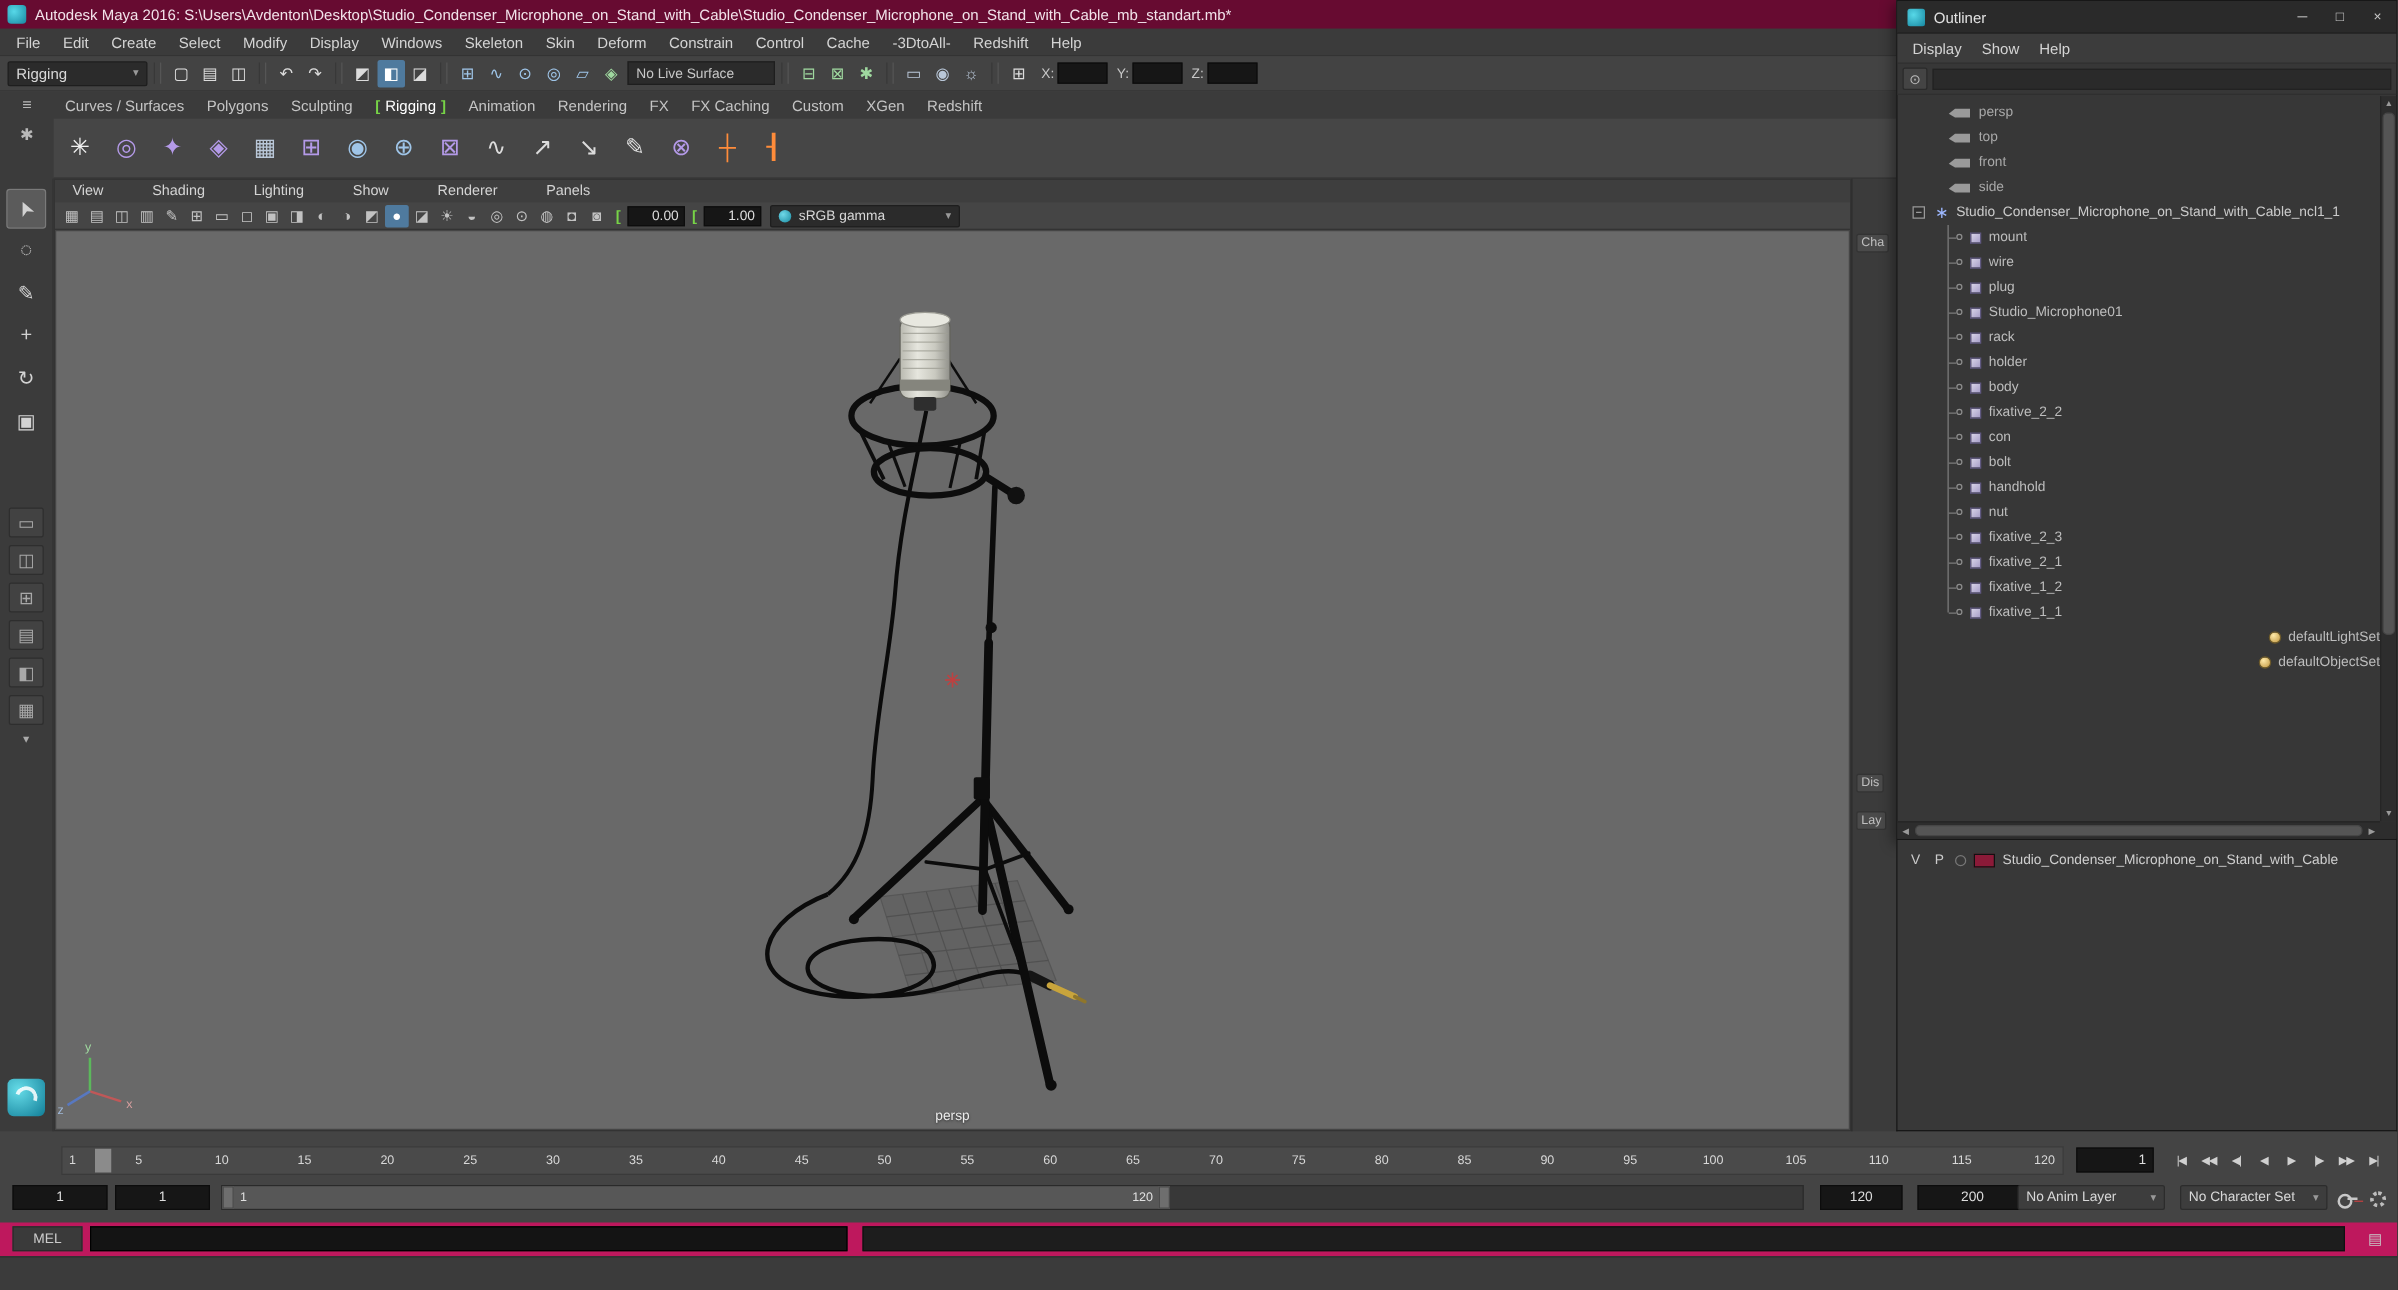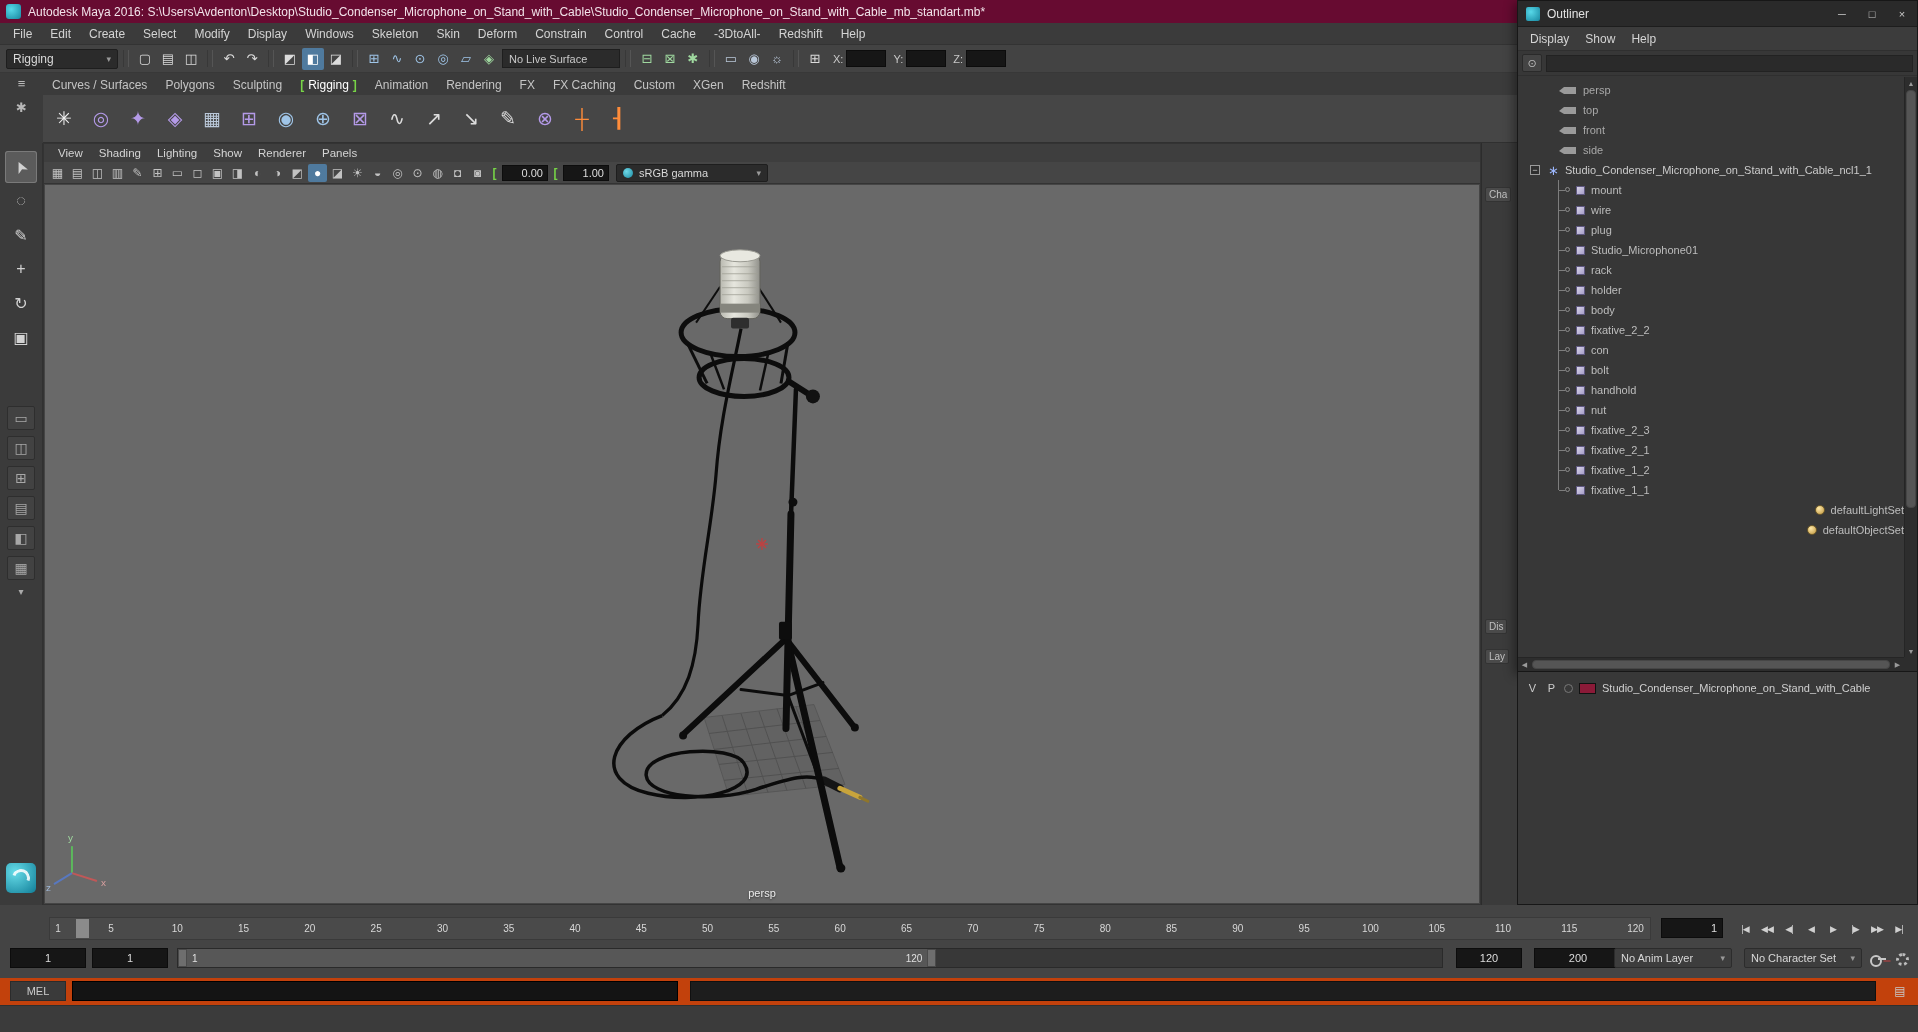--- a/index.html
+++ b/index.html
@@ -47,21 +47,21 @@
   .tool .g { display:inline-block; }
   .tool.active { background:#5b5b5b; box-shadow:inset 0 0 0 1px #7a7a7a; }
   .tool[data-name="select-tool"] .g { transform:rotate(-115deg); }
   .layouts { margin-top:48px; display:flex; flex-direction:column; align-items:center; }
   .layout-btn { width:28px; height:24px; margin:3px 0; display:flex; align-items:center; justify-content:center; font-size:14px; color:#a8a8a8; background:#424242; border:1px solid #2e2e2e; border-radius:2px; }
   .tool-caret { color:#aaa; font-size:10px; margin-top:3px; }
   .maya-badge { width:30px; height:30px; border-radius:5px; margin-top:auto; margin-bottom:12px; background:radial-gradient(circle at 30% 30%, #66dce8, #117e98); position:relative; }
   .maya-badge::after { content:""; position:absolute; inset:6px; border:3px solid rgba(255,255,255,.85); border-left-color:transparent; border-bottom-color:transparent; border-radius:50%; transform:rotate(-25deg); }
   
   .viewport { position:absolute; left:43px; top:143px; width:1438px; height:762px; background:#454545; border:1px solid #333; }
-  .vp-menubar { height:18px; background:#3e3e3e; display:flex; align-items:center; padding-left:6px; }
+  .vp-menubar { height:18px; background:#3e3e3e; display:flex; align-items:center; padding-left:6px;gap:23px; }
   .vp-menubar .mitem { font-size:11.5px; padding:0 8px; line-height:18px; }
   .vp-toolbar { height:22px; background:#454545; border-bottom:1px solid #333; display:flex; align-items:center; gap:1px; padding-left:4px; }
   .vicon { width:19px; height:18px; display:flex; align-items:center; justify-content:center; font-size:12px; color:#c2c2c2; border-radius:2px; }
   .vicon.active { background:#4f7a9e; color:#fff; }
   .vbracket { color:#77d447; font-size:12px; font-weight:bold; width:13px; text-align:center; }
   .vp-field { width:46px; height:16px; background:#161616; border:1px solid #0d0d0d; color:#ddd; font-size:11px; display:flex; align-items:center; justify-content:flex-end; padding:0 4px; }
   .vp-colorspace { width:152px; height:18px; margin-left:6px; font-size:11px; }
   .vp-colorspace .dot { width:10px; height:10px; border-radius:50%; background:radial-gradient(circle at 35% 35%, #6fd8e8, #1a8aa0); margin-right:6px; flex:none; }
   .vp-canvas { position:absolute; left:1px; top:41px; right:1px; bottom:1px; background:#696969; overflow:hidden; }
   .vp-canvas svg { position:absolute; inset:0; width:100%; height:100%; }
@@ -137,21 +137,21 @@
   .rs-thumb .sp { flex:1; }
   .rs-dd { position:absolute; top:3px; height:20px; background:#3d3d3d; border:1px solid #2c2c2c; font-size:11px; }
   #rs-layer { left:1614px; width:118px; } #rs-charset { left:1744px; width:118px; }
   .rs-icon { position:absolute; top:5px; width:20px; height:18px; display:flex; align-items:center; justify-content:center; }
   #rs-key { left:1868px; } #rs-gear { left:1892px; }
   .keyshape { position:relative; width:16px; height:10px; }
   .keyshape::before { content:""; position:absolute; left:0; top:1px; width:8px; height:8px; border:2px solid #c8c8c8; border-radius:50%; }
   .keyshape::after { content:""; position:absolute; left:8px; top:4px; width:8px; height:2px; background:#c8c8c8; box-shadow:5px 2px 0 -0.5px #c04040; }
   .gearshape { width:13px; height:13px; border:3px dotted #bdbdbd; border-radius:50%; }
   
-  .melline { position:absolute; left:0; top:978px; width:1918px; height:27px; background:#c2410c; }
+  .melline { position:absolute; left:0; top:978px; width:1918px; height:27px; background:#be185d; }
   .mel-btn { position:absolute; left:10px; top:3px; width:56px; height:20px; background:#3a3a3a; border:1px solid #2b2b2b; color:#ccc; font-size:11px; display:flex; align-items:center; justify-content:center; }
   .mel-input { position:absolute; left:72px; top:3px; width:606px; height:20px; background:#141414; border:1px solid #000; color:#ddd; font-size:11px; padding:0 4px; }
   .mel-result { position:absolute; left:690px; top:3px; width:1186px; height:20px; background:#1d1d1d; border:1px solid #101010; }
   .mel-icon { position:absolute; right:8px; top:4px; width:20px; height:18px; color:#c8c8c8; font-size:12px; display:flex; align-items:center; justify-content:center; }
   .helpline { position:absolute; left:0; top:1005px; width:1918px; height:27px; background:#3b3b3b; border-top:1px solid #2f2f2f; font-size:11px; color:#9a9a9a; display:flex; align-items:center; padding-left:10px; }
 </style>
 </head>
 <body>
 
 <div id="app" data-name="maya-application-window">

